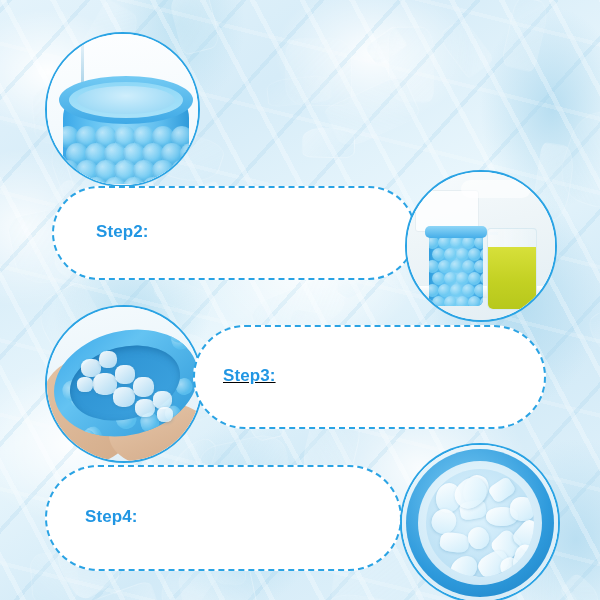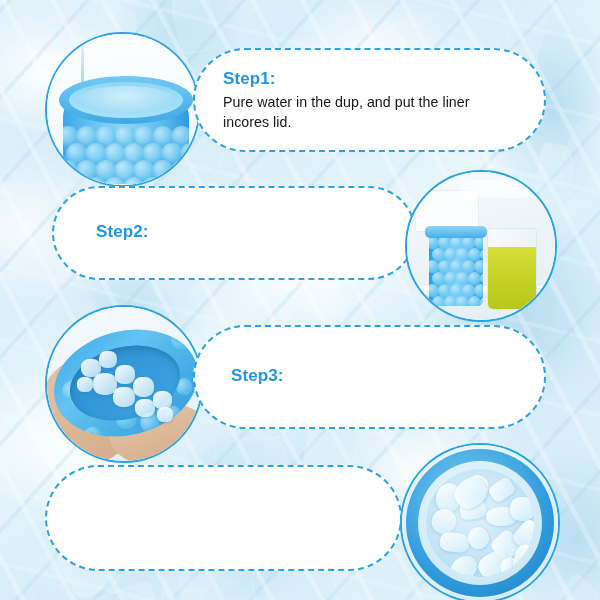--- a/index.html
+++ b/index.html
@@ -91,21 +91,21 @@
     white-space: pre-line;
   }
 
   #callout-1 { left: 193px; top: 48px;  width: 353px; height: 104px; }
   #callout-2 { left: 52px;  top: 186px; width: 364px; height: 94px;  }
   #callout-3 { left: 193px; top: 325px; width: 353px; height: 104px; }
   #callout-4 { left: 45px;  top: 465px; width: 357px; height: 106px; }
 
   #callout-1 .callout-inner { padding-left: 28px; }
   #callout-2 .callout-inner { padding-left: 42px; }
-  #callout-3 .callout-inner { padding-left: 36px; }
+  #callout-3 .callout-inner { padding-left: 28px; text-decoration: underline; }
   #callout-4 .callout-inner { padding-left: 38px; }
 
   
   .photo {
     position: absolute;
     border-radius: 50%;
     overflow: hidden;
     background: #ffffff;
     border: 2px solid #2aa3e4;
     box-sizing: border-box;
@@ -379,27 +379,20 @@
             <i style="width: 22px; height: 22px; left: 98px; top: 79px;"></i>
             <i style="width: 22px; height: 22px; left: 117px; top: 79px;"></i>
           </div>
       </div>
       <div class="p1-rim"></div>
       <div class="p1-rim-in"></div>
       <div class="p1-hole"></div>
     </div>
   </div>
 
-  <div class="callout" id="callout-1">
-    <div class="callout-inner">
-      <div class="step-title">Step1:</div>
-      <div class="step-body">Pure water in the dup, and put the liner
-incores lid.</div>
-    </div>
-  </div>
 
   <div class="callout" id="callout-2">
     <div class="callout-inner">
       <div class="step-title">Step2:</div>
     </div>
   </div>
 
   <div class="photo" id="photo-2">
     <div class="photo-scene">
       <div class="p2-bg"></div>
@@ -490,20 +483,21 @@
   </div>
 
   <div class="callout" id="callout-3">
     <div class="callout-inner">
       <div class="step-title">Step3:</div>
     </div>
   </div>
 
   <div class="callout" id="callout-4">
     <div class="callout-inner">
+      <div class="step-title">Step4:</div>
     </div>
   </div>
 
   <div class="photo" id="photo-4">
     <div class="photo-scene">
       <div class="p4-bg"></div>
       <div class="p4-ring"></div>
       <div class="p4-ring-in"></div>
       <div class="p4-well" id="p4-well">
           <i style="left: 10px; top: 14px; width: 25.1459px; height: 30.3604px; transform: rotate(10.5401deg); border-radius: 49.3631%;"></i>

